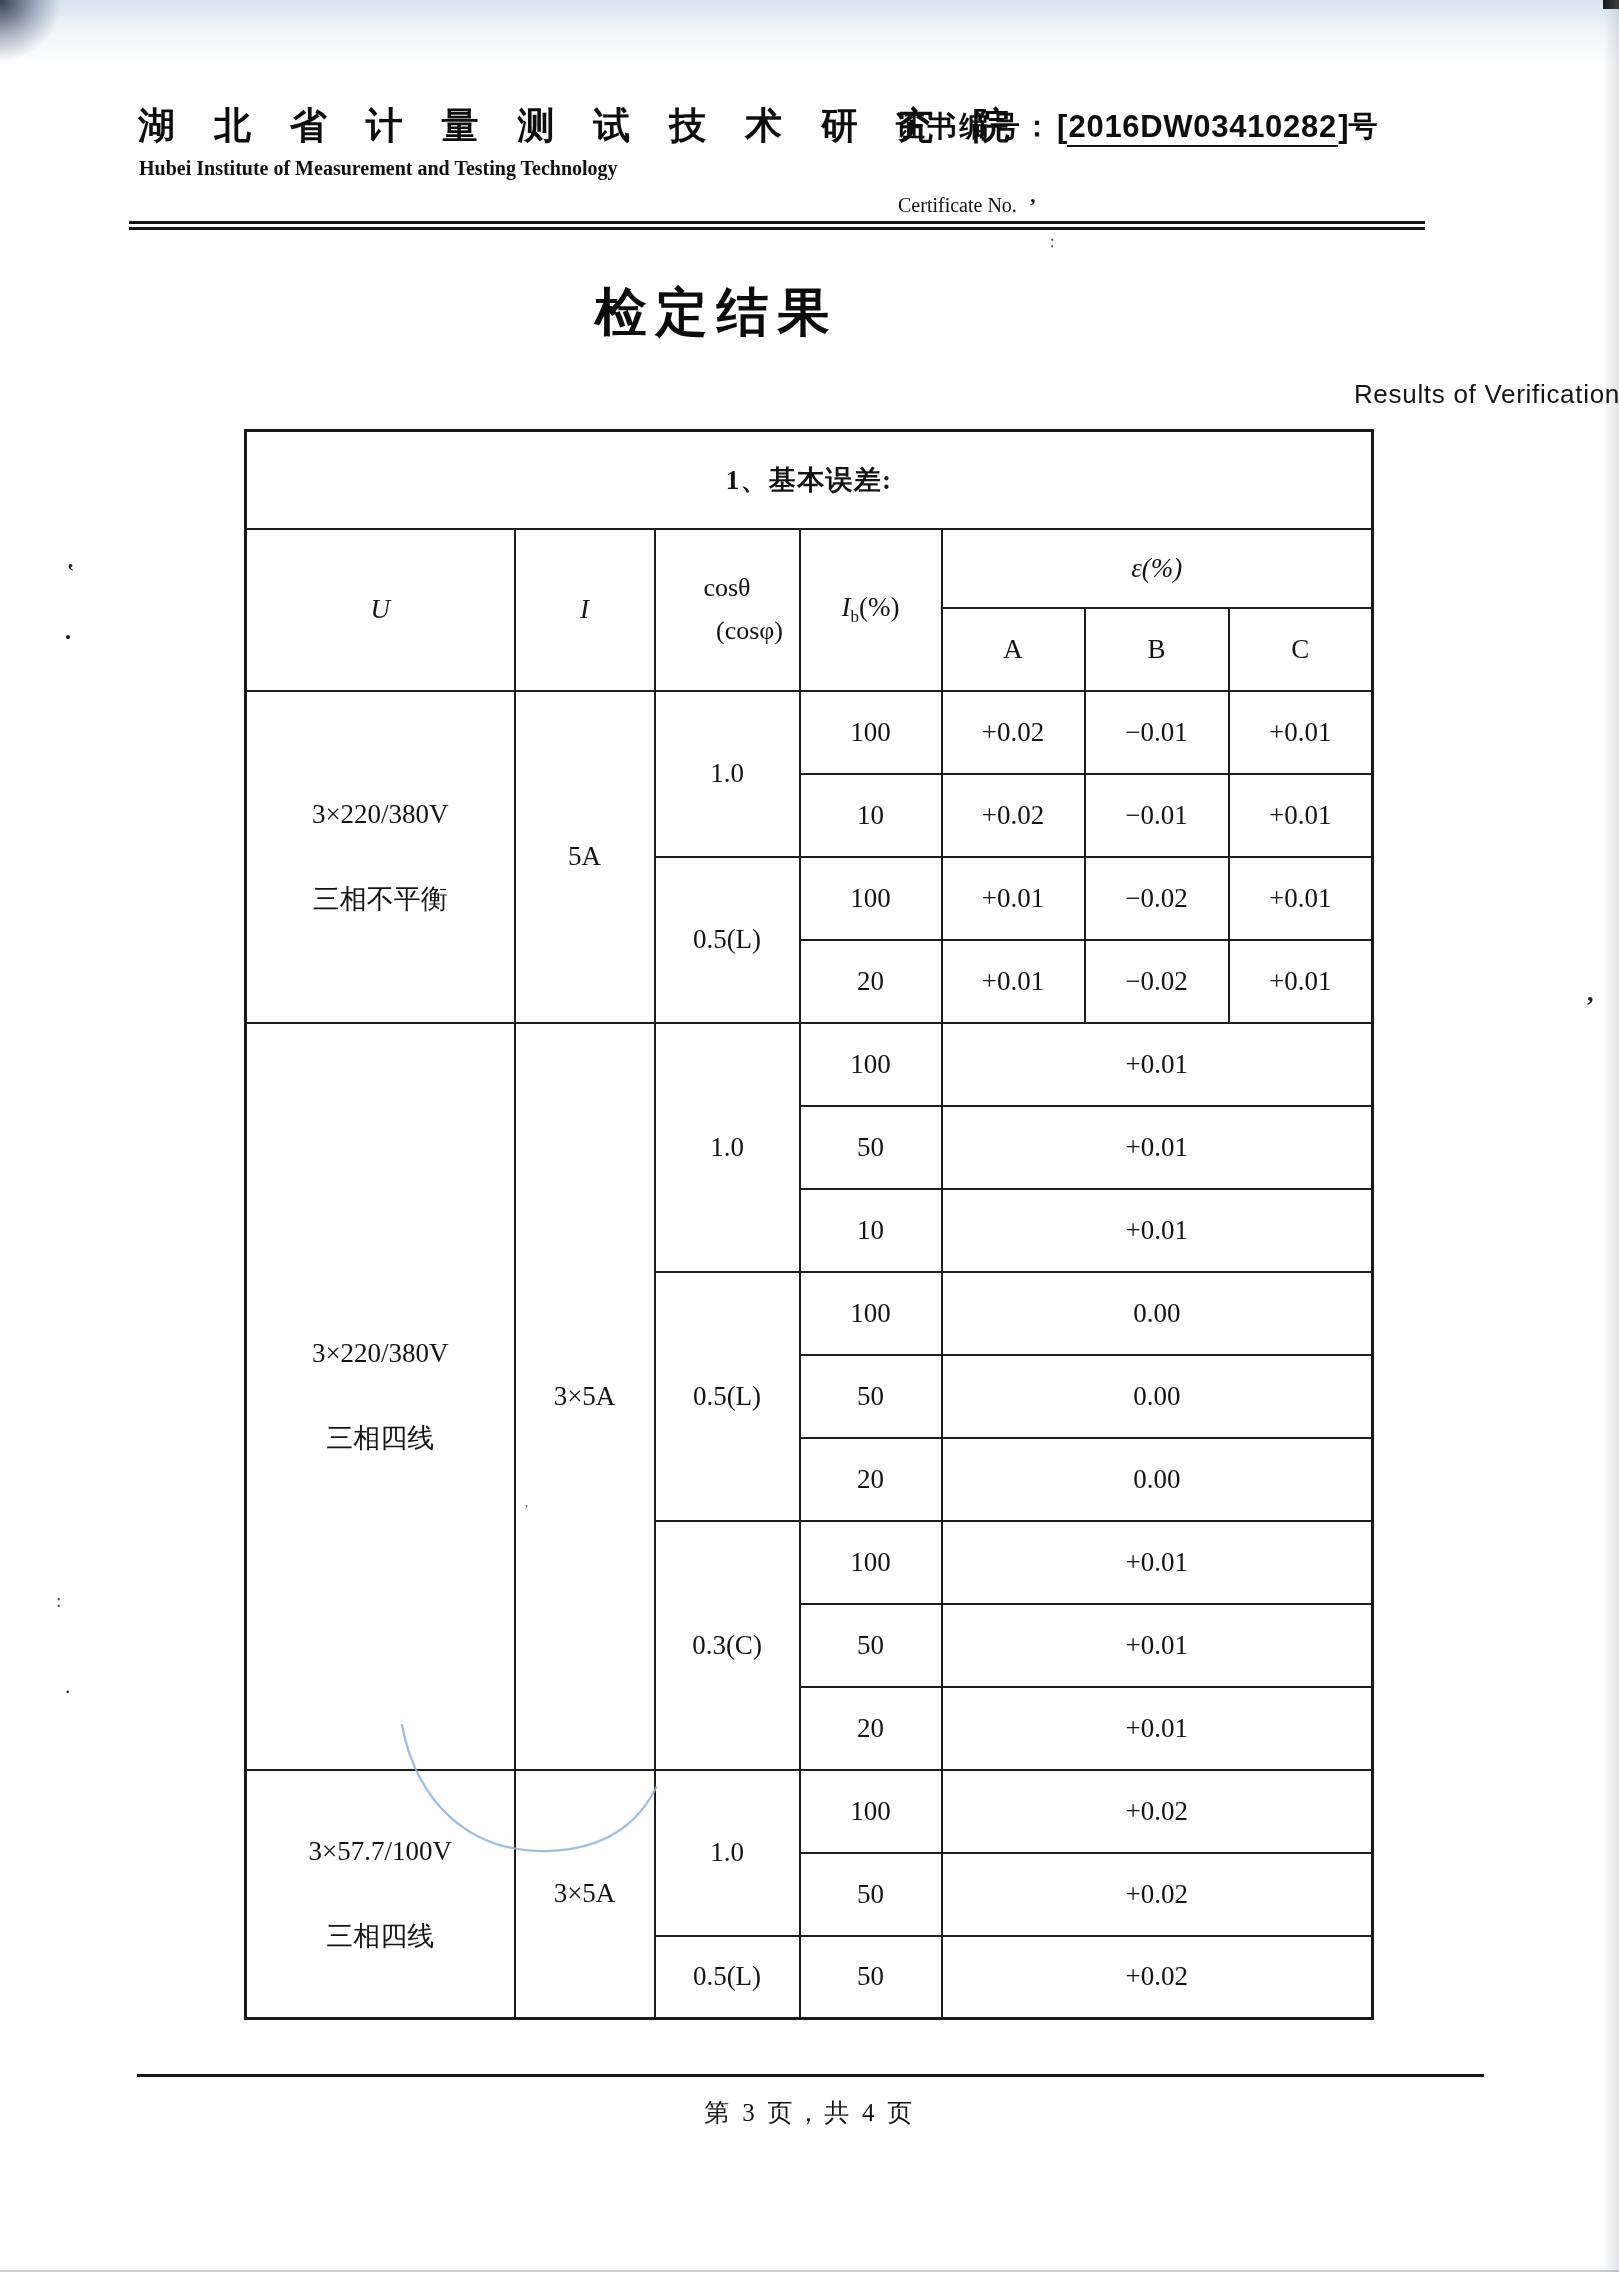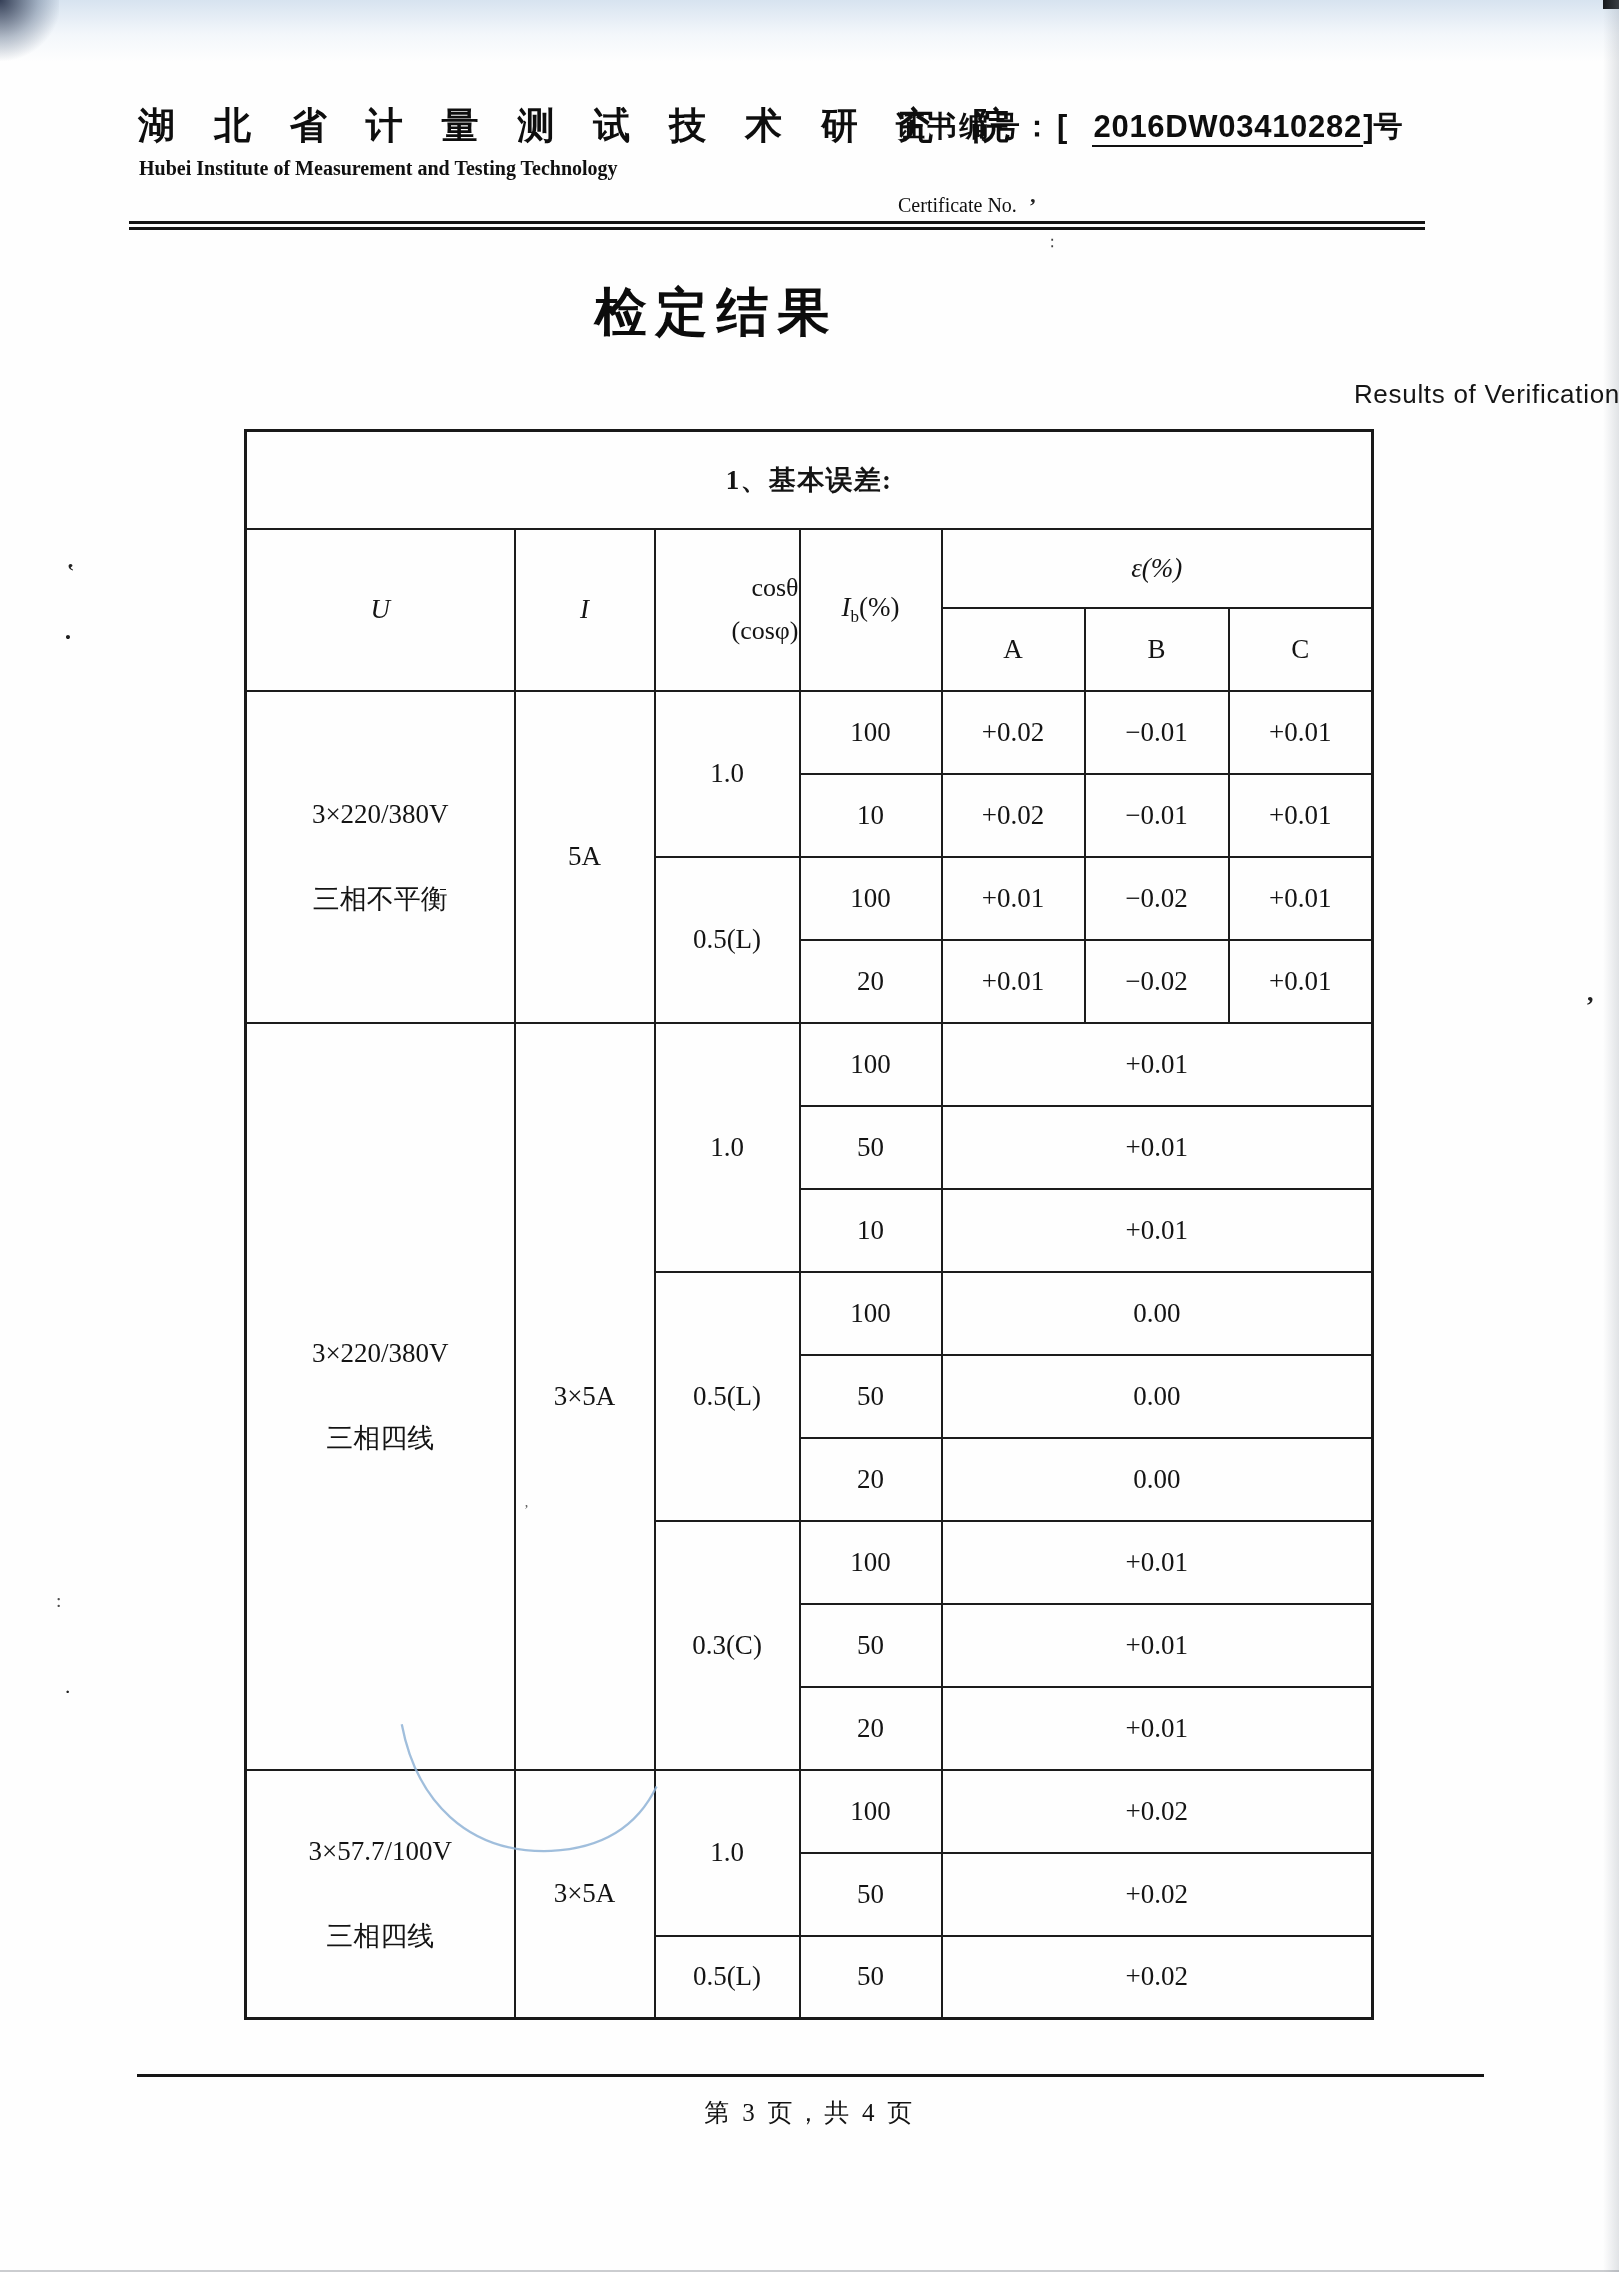--- a/index.html
+++ b/index.html
@@ -44,21 +44,21 @@
     font-size:20px;font-weight:bold;color:#101010;white-space:nowrap;
   }
   .cert-line{
     position:absolute;left:896px;top:107px;white-space:nowrap;
     font-family:"Liberation Sans", sans-serif;color:#0e0e0e;
   }
   .cert-label{font-size:29px;font-weight:900;letter-spacing:2.6px;vertical-align:middle;}
   .cert-bracket{font-size:31px;font-weight:600;vertical-align:middle;}
   .cert-num{
     font-size:31px;font-weight:700;letter-spacing:0.7px;vertical-align:middle;
-    border-bottom:2.6px solid #111;padding:0 1.3px 1.3px 1.3px;margin-left:25px;
+    border-bottom:2.6px solid #111;padding:0 1.3px 1.3px 1.3px;
   }
   .cert-suffix{font-size:29px;font-weight:900;vertical-align:middle;}
   .cert-en{
     position:absolute;left:898px;top:194px;
     font-family:"Liberation Serif", serif;font-size:20px;color:#101010;text-align:center;
   }
   .rule{position:absolute;background:#151515;}
   .rule-a{left:129px;top:221px;width:1296px;height:2.6px;}
   .rule-b{left:129px;top:227px;width:1296px;height:2.6px;}
   
@@ -92,21 +92,21 @@
   tr.r-data{height:83px;}
   td.c-title{
     text-align:left;padding-left:17px;
     font-family:"Liberation Sans", sans-serif;
     font-size:26px;font-weight:700;letter-spacing:1.3px;
     border-bottom-width:3.9px;
   }
   td.thick-bottom{border-bottom-width:3.9px;}
   td.c-head{font-size:29px;}
   .it{font-style:italic;font-family:"Liberation Serif", serif;}
-  td .cosline{line-height:34px;font-size:26px;text-align:right;}
+  td .cosline{line-height:34px;font-size:26px;}
   td .cosline + .cosline{margin-top:9px;margin-left:45px;}
   .ib-sub{font-size:17px;}
   td.c-eps{font-size:26px;}
   td.c-abc{font-size:26px;}
   td.c-u{font-size:26px;line-height:85px;}
   td.c-i{font-size:27px;}
   td.c-cos{font-size:26px;}
   
   .footer-rule{left:137px;top:2074px;width:1347px;height:3.3px;}
   .footer-text{

